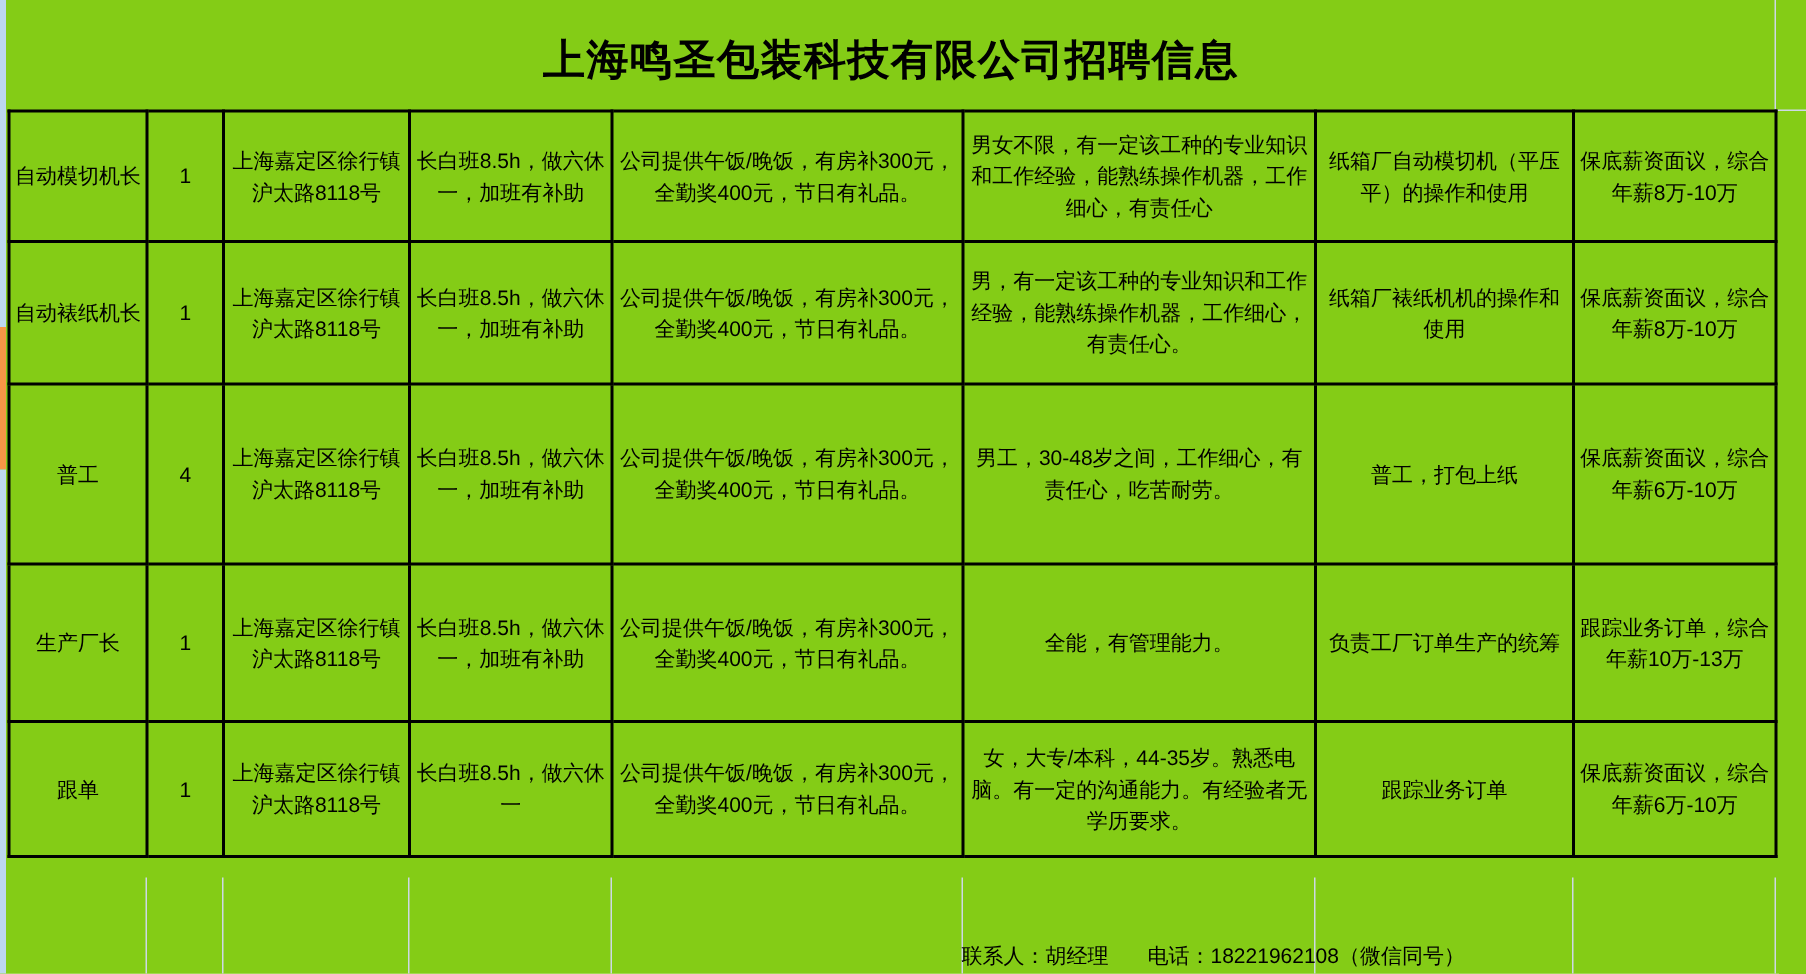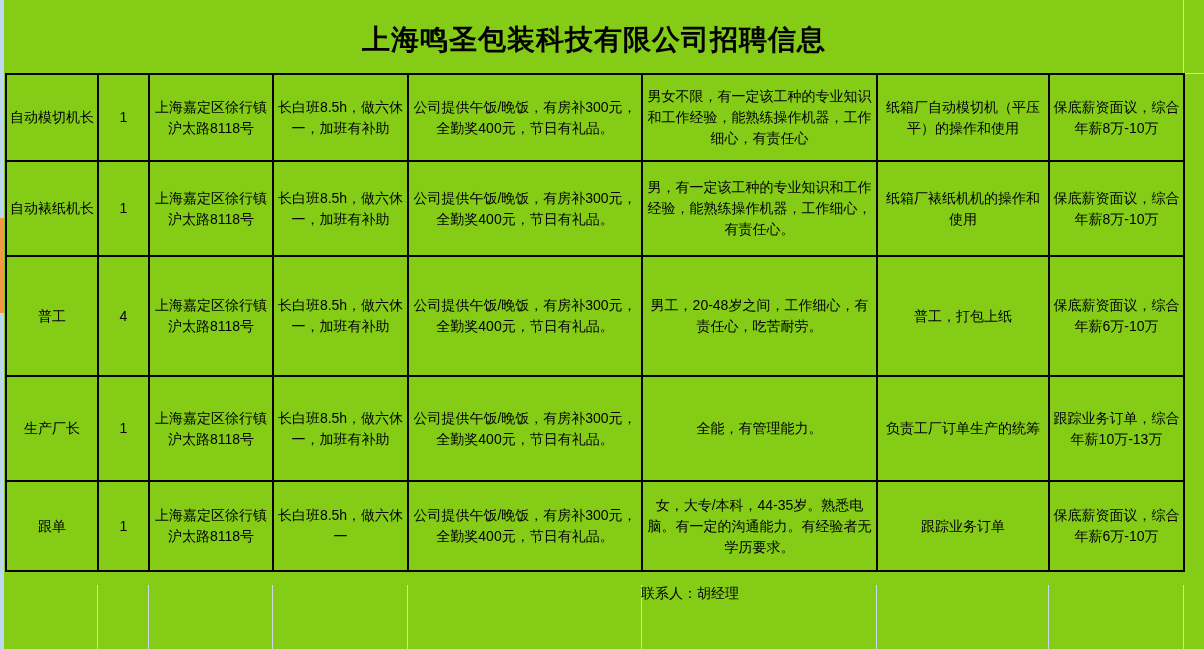--- a/index.html
+++ b/index.html
@@ -42,21 +42,21 @@
   tr.r0{height:87px;} tr.r1{height:95px;} tr.r2{height:120px;}
   tr.r3{height:105px;} tr.r4{height:90px;}
 
   
   .grid-v{position:absolute;width:1px;background:#CDD8E6;}
   .grid-h{position:absolute;height:1px;background:#CDD8E6;}
 
   
   .contact{
     position:absolute;left:641px;top:585px;height:62px;width:420px;
-    display:flex;align-items:flex-start;font-size:14px;
+    display:flex;align-items:flex-end;font-size:14px;
   }
   .contact .phone{margin-left:26px;}
 </style>
 </head>
 <body>
 
 <div class="page">
 
   <div class="strip strip-top"></div>
   <div class="strip strip-mid"></div>
@@ -108,21 +108,21 @@
         <td>男，有一定该工种的专业知识和工作经验，能熟练操作机器，工作细心，有责任心。</td>
         <td>纸箱厂裱纸机机的操作和使用</td>
         <td>保底薪资面议，综合年薪8万-10万</td>
       </tr>
       <tr class="r2">
         <td>普工</td>
         <td>4</td>
         <td>上海嘉定区徐行镇沪太路8118号</td>
         <td>长白班8.5h，做六休一，加班有补助</td>
         <td>公司提供午饭/晚饭，有房补300元，全勤奖400元，节日有礼品。</td>
-        <td>男工，20-48岁之间，工作细心，有责任心，吃苦耐劳。</td>
+        <td>男工，30-48岁之间，工作细心，有责任心，吃苦耐劳。</td>
         <td>普工，打包上纸</td>
         <td>保底薪资面议，综合年薪6万-10万</td>
       </tr>
       <tr class="r3">
         <td>生产厂长</td>
         <td>1</td>
         <td>上海嘉定区徐行镇沪太路8118号</td>
         <td>长白班8.5h，做六休一，加班有补助</td>
         <td>公司提供午饭/晚饭，有房补300元，全勤奖400元，节日有礼品。</td>
         <td>全能，有管理能力。</td>
@@ -137,15 +137,16 @@
         <td>公司提供午饭/晚饭，有房补300元，全勤奖400元，节日有礼品。</td>
         <td>女，大专/本科，44-35岁。熟悉电脑。有一定的沟通能力。有经验者无学历要求。</td>
         <td>跟踪业务订单</td>
         <td>保底薪资面议，综合年薪6万-10万</td>
       </tr>
     </tbody>
   </table>
 
   <div class="contact">
     <span>联系人：胡经理</span>
+    <span class="phone">电话：18221962108（微信同号）</span>
   </div>
 
 </div>
 
 </body></html>

